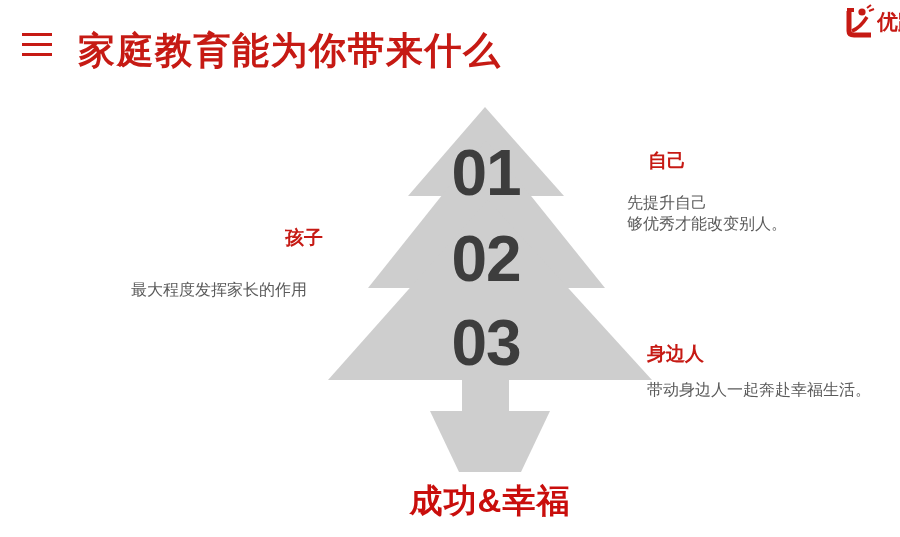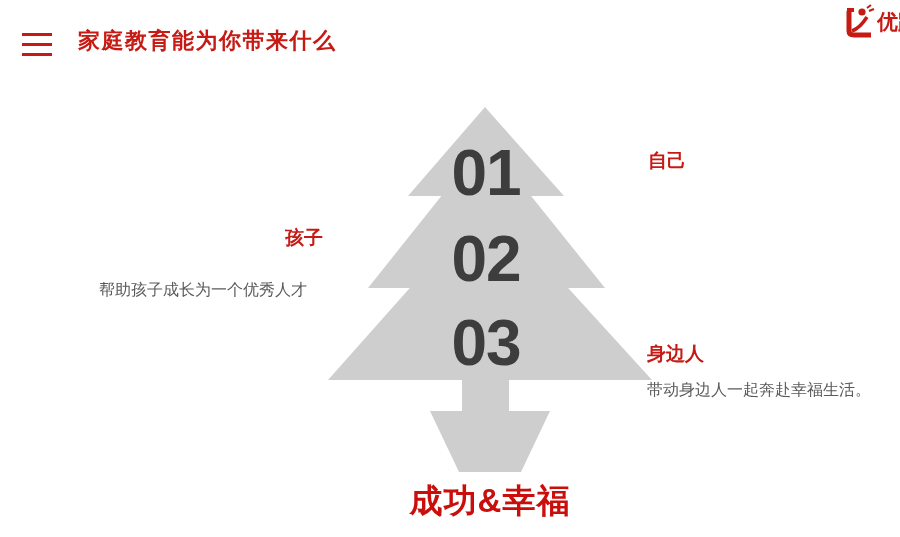--- a/index.html
+++ b/index.html
@@ -8,21 +8,21 @@
     background:#ffffff;
     font-family:"Liberation Sans","DejaVu Sans",sans-serif;
   }
   .abs{position:absolute;}
 
   
   .hamburger{left:22px;top:33px;width:30px;height:24px;cursor:pointer;}
   .hamburger span{display:block;width:30px;height:3px;background:#c61a14;margin-bottom:7px;}
   .slide-title{
     left:78px;top:26px;
-    font-size:22px;font-weight:bold;color:#c61a14;letter-spacing:1.5px;
+    font-size:37px;font-weight:bold;color:#c61a14;letter-spacing:1.5px;
     white-space:nowrap;
   }
   .logo-mark{position:absolute;left:845px;top:3px;}
   .logo-text{
     position:absolute;left:877px;top:9px;width:23px;overflow:hidden;
     font-size:21px;font-weight:bold;color:#c61a14;white-space:nowrap;line-height:1.2;
   }
 
   
   .tree-svg{left:0;top:0;width:900px;height:537px;pointer-events:none;}
@@ -79,25 +79,27 @@
   <rect x="462" y="378" width="47" height="34" fill="#cecece"></rect>
   <polygon points="430,411 550,411 521,472 459,472" fill="#cecece"></polygon>
 </svg>
 
 <div class="abs step-num num-1">01</div>
 <div class="abs step-num num-2">02</div>
 <div class="abs step-num num-3">03</div>
 
 <div class="abs step-label label-1">自己</div>
 <div class="abs step-desc desc-1">
+  <div>先提升自己</div>
+  <div>够优秀才能改变别人。</div>
 </div>
 
 <div class="abs step-label label-2">孩子</div>
 <div class="abs step-desc desc-2">
-  <div>帮助孩子成长为一个优秀人才</div>
+  <div>最大程度发挥家长的作用</div>
 </div>
 
 <div class="abs step-label label-3">身边人</div>
 <div class="abs step-desc desc-3">
   <div>带动身边人一起奔赴幸福生活。</div>
 </div>
 
 <div class="abs result-text">成功&amp;幸福</div>
 
 </body></html>

